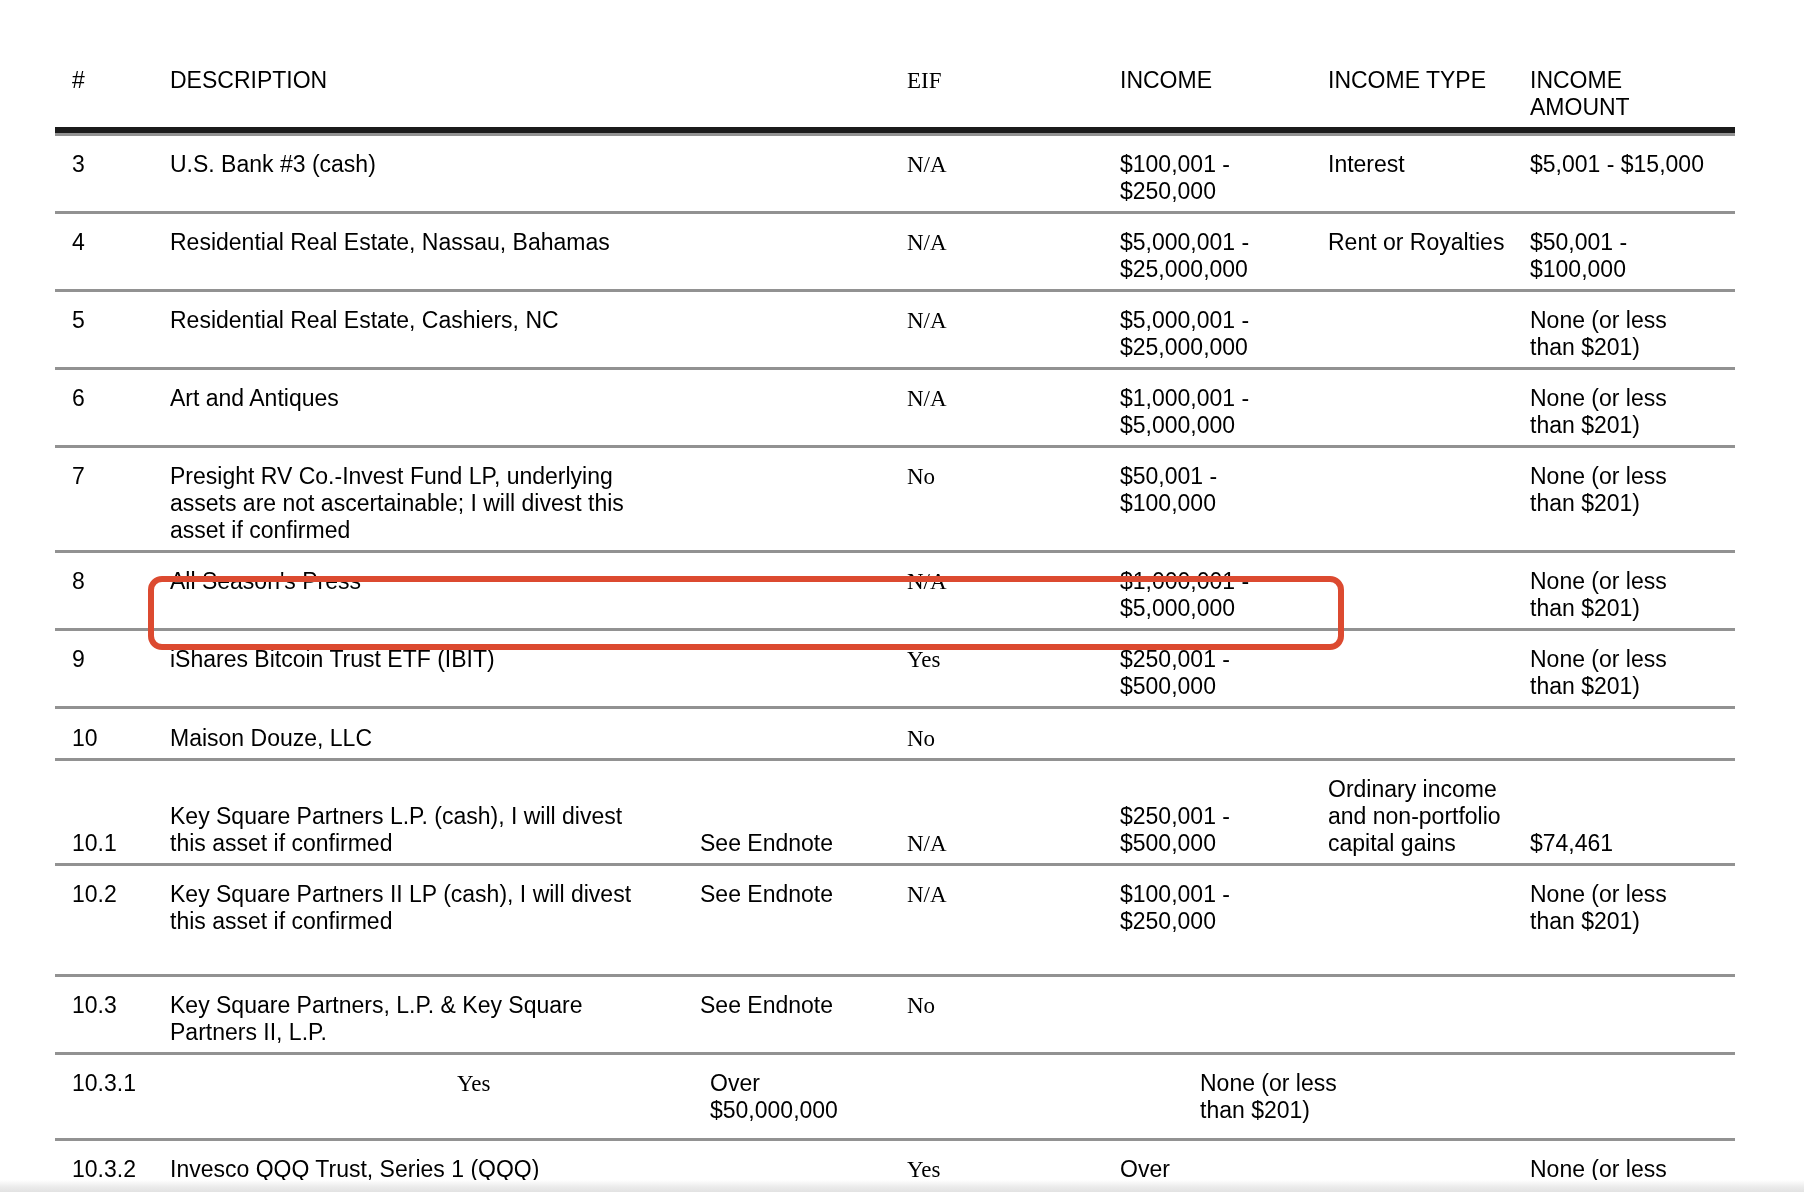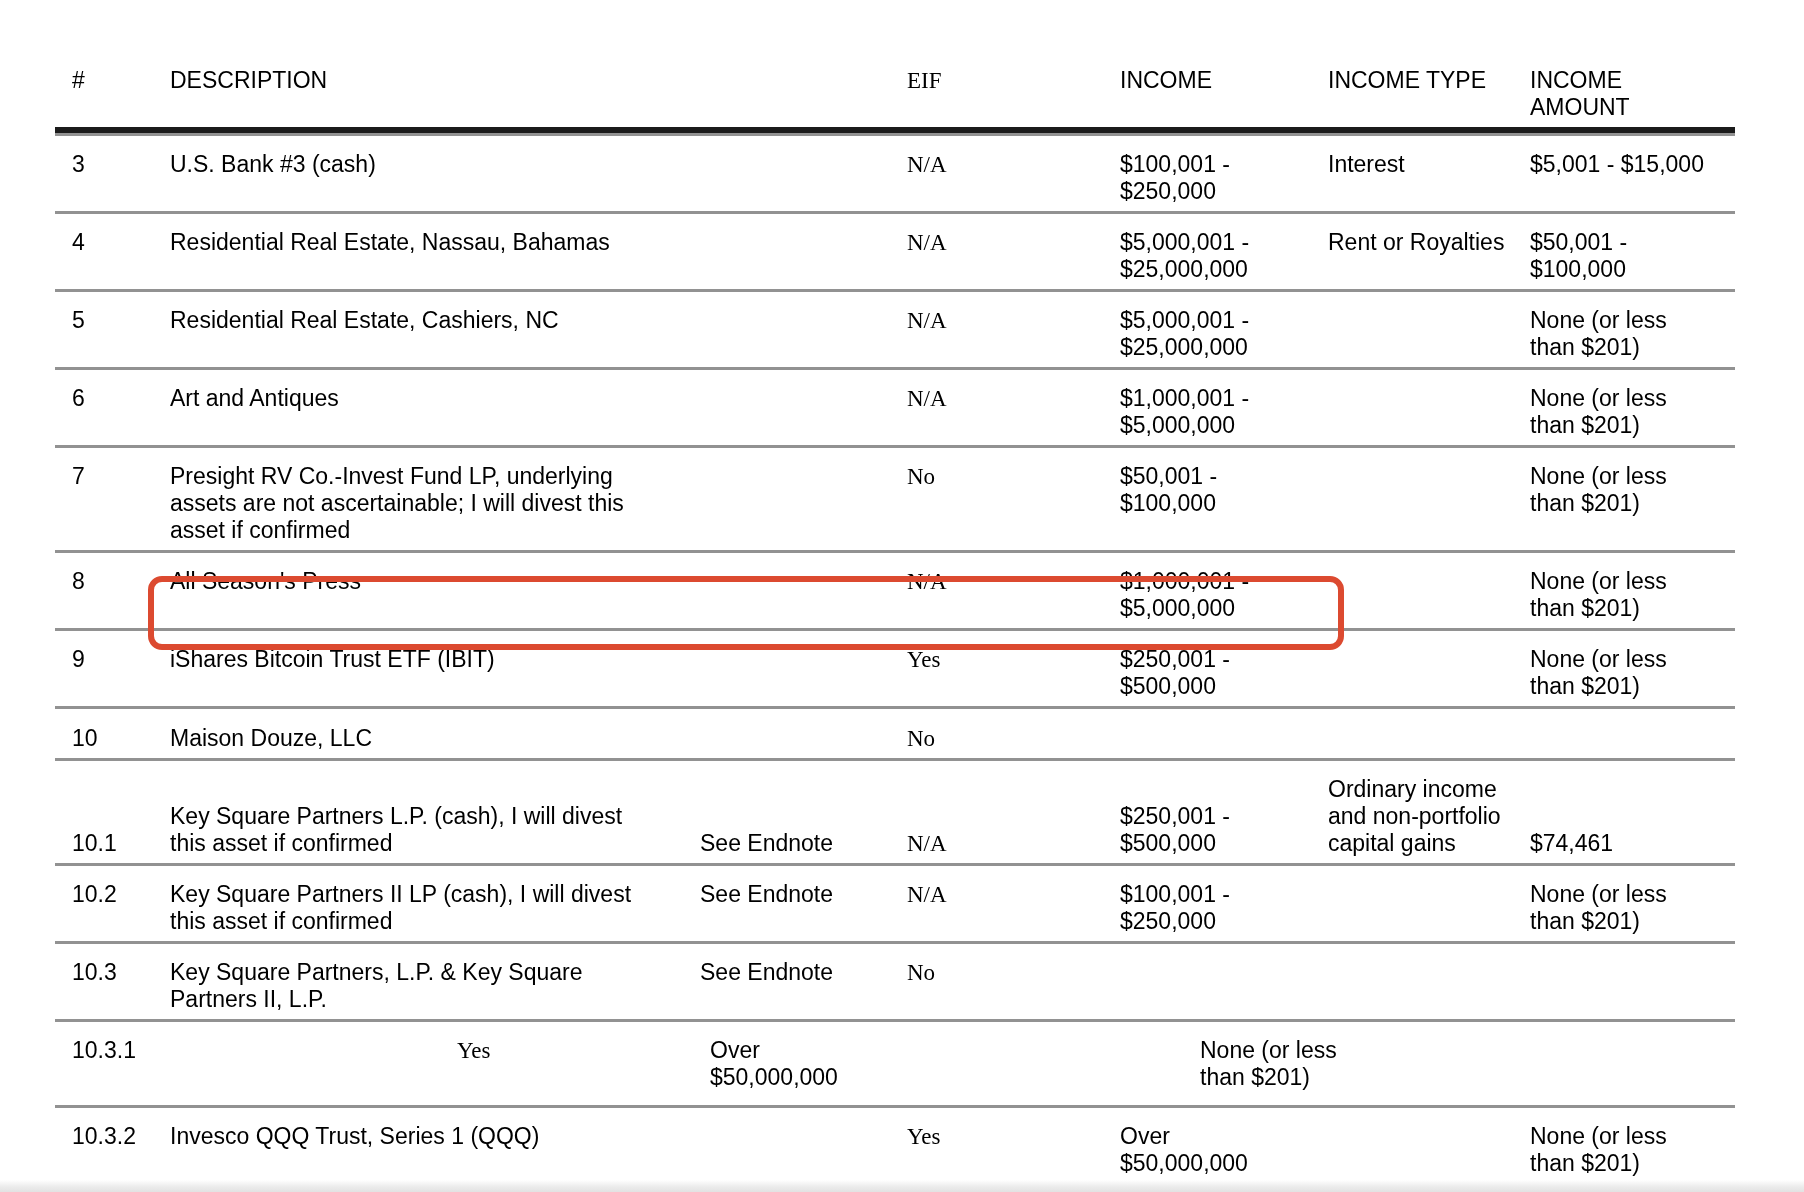--- a/index.html
+++ b/index.html
@@ -59,21 +59,21 @@
   .r0  { min-height: 71px; }
   .r1  { min-height: 71px; }
   .r2  { min-height: 73px; }
   .r3  { min-height: 71px; }
   .r4  { min-height: 94px; }
   .r5  { min-height: 72px; }
   .r6  { min-height: 77px; }
   .r7  { min-height: 52px; align-items: flex-end; }
   .r8  { min-height: 88px; align-items: flex-end; }
   .r9  { min-height: 76px; }
-  .r10 { min-height: 70px; }
+  .r10 { min-height: 70px; margin-top: 33px; }
   .r11 { min-height: 68px; gap: 40px; }
   .r12 { min-height: 77px; margin-top: 8px; }
   .r13 { min-height: 73px; }
   .highlight-box {
     position: absolute;
     left: 148px;
     top: 576px;
     width: 1196px;
     height: 74px;
     box-sizing: border-box;

